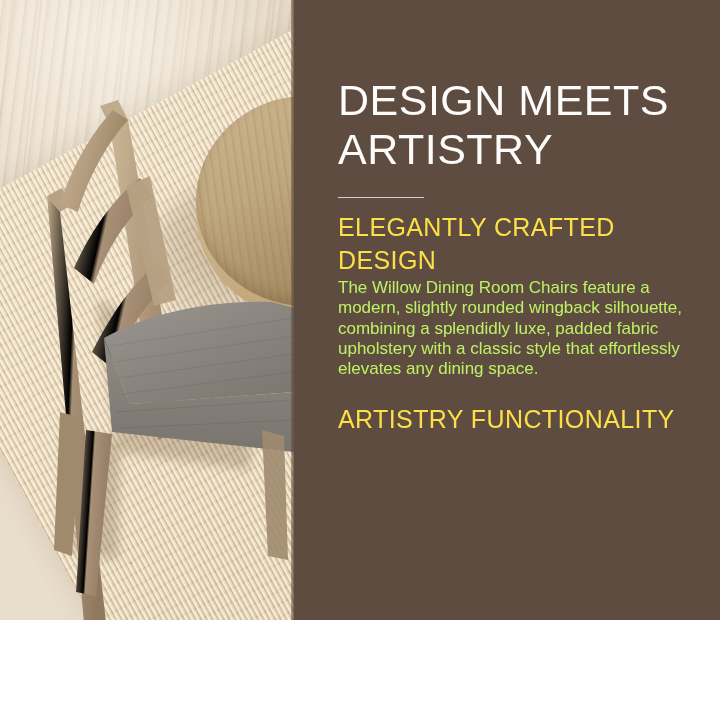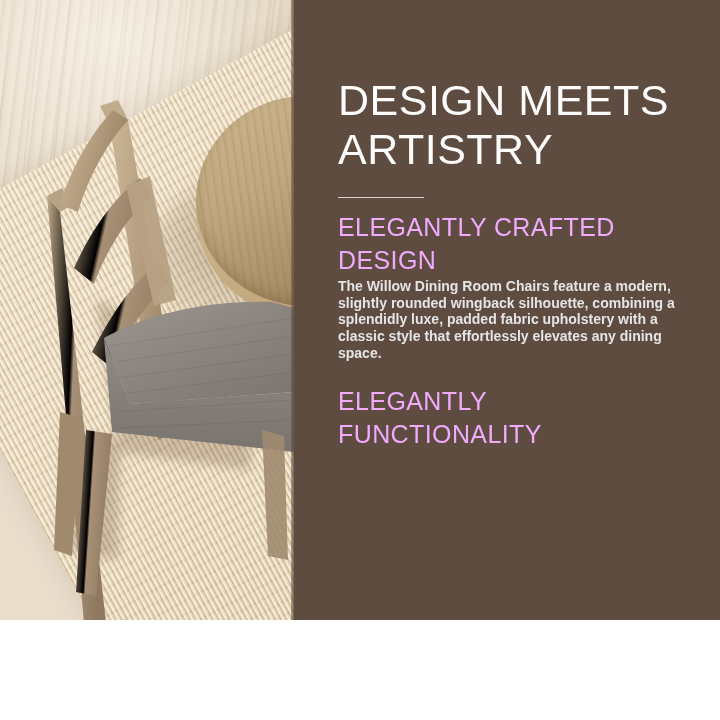--- a/index.html
+++ b/index.html
@@ -169,28 +169,28 @@
     height: 1px;
     background: #d8d1ca;
     margin: 24px 0 13px 0;
   }
   .sec-title {
     margin: 0 0 2px 0;
     font-size: 25px;
     font-weight: 300;
     line-height: 1.3;
     letter-spacing: .4px;
-    color: #f0abfc;
+    color: #fde047;
   }
   .sec-body {
     margin: 0;
-    font-size: 14px;
-    font-weight: 700;
+    font-size: 17px;
+    font-weight: 400;
     line-height: 1.19;
-    color: #e5e5e5;
+    color: #bef264;
   }
   .section-gap { height: 24px; }
 </style>
 </head>
 <body>
 
 <div id="poster">
 
   <div class="photo-panel">
     <div class="floor"></div>
@@ -280,18 +280,18 @@
       <h1 class="headline">DESIGN MEETS
 ARTISTRY</h1>
 
       <div class="rule"></div>
 
       <h2 class="sec-title">ELEGANTLY CRAFTED DESIGN</h2>
       <p class="sec-body">The Willow Dining Room Chairs feature a modern, slightly rounded wingback silhouette, combining a splendidly luxe, padded fabric upholstery with a classic style that effortlessly elevates any dining space.</p>
 
       <div class="section-gap"></div>
 
-      <h2 class="sec-title">ELEGANTLY FUNCTIONALITY</h2>
+      <h2 class="sec-title">ARTISTRY FUNCTIONALITY</h2>
 
     </div>
   </div>
 
 </div>
 
 </body></html>

